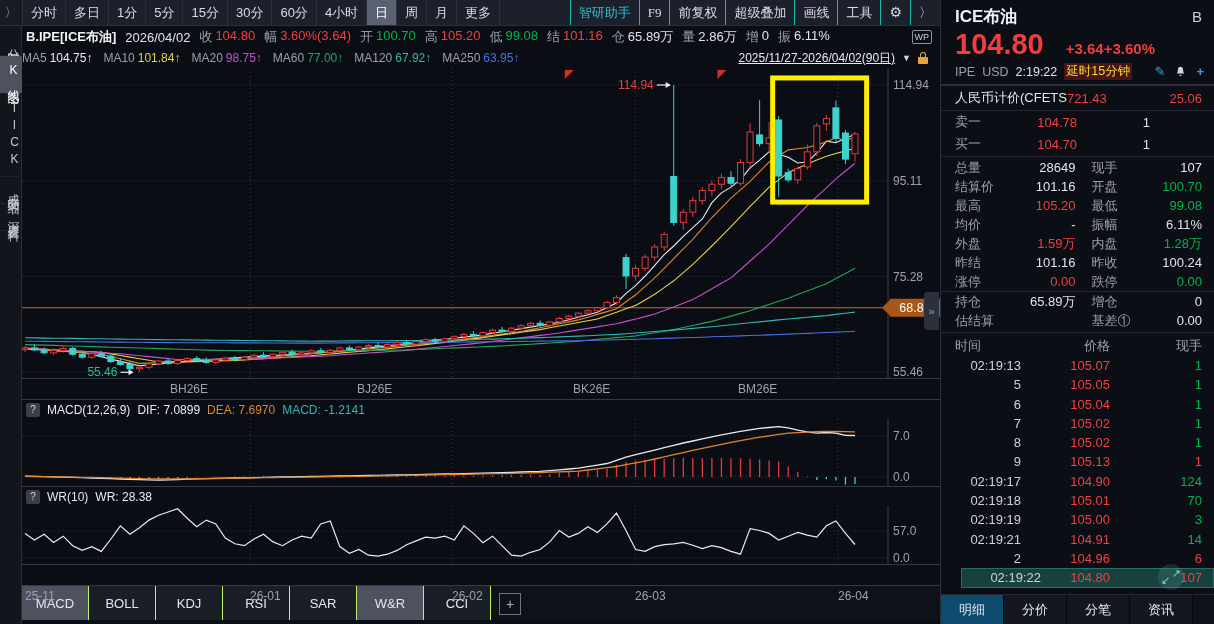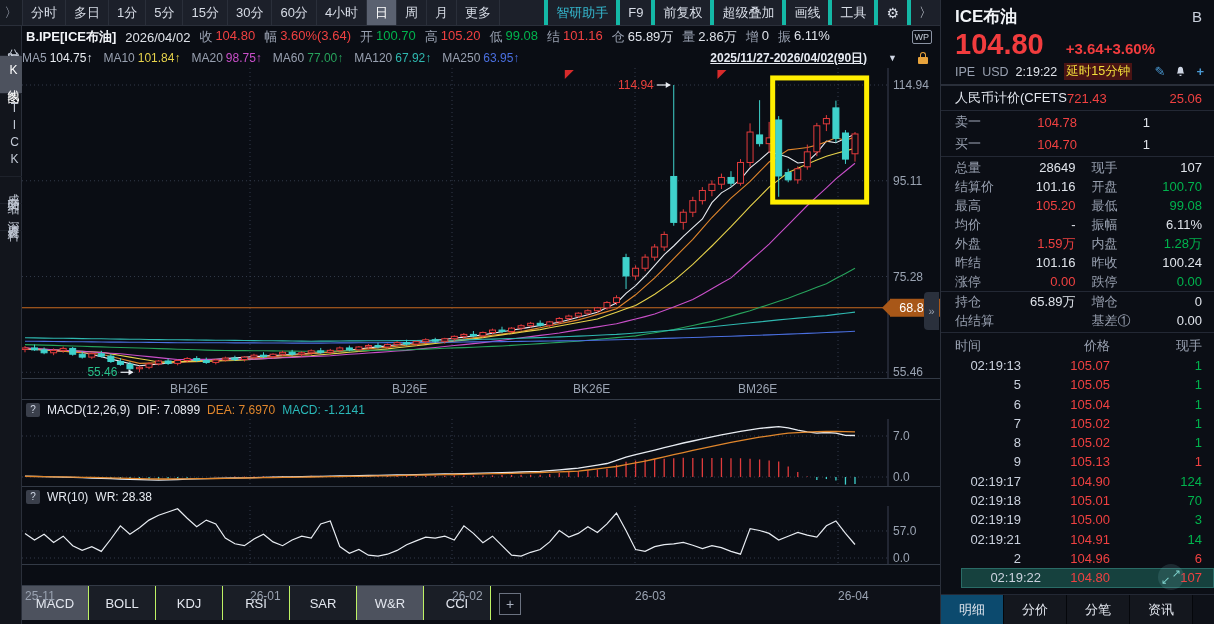--- a/index.html
+++ b/index.html
@@ -8,40 +8,40 @@
   
   #topbar{position:absolute;left:0;top:0;width:940px;height:26px;background:#1c202a;
           display:flex;align-items:stretch;border-bottom:1px solid #2a2f3a;box-sizing:border-box;}
   #collapse-btn{width:22px;display:flex;align-items:center;justify-content:center;color:#aab2c0;
           border-right:1px solid #2a2f3a;background:#171b23;font-size:13px;}
   #tf{display:flex;}
   .tab{padding:0 8px;display:flex;align-items:center;color:#d7dce6;font-size:13px;
        border-right:1px solid #2a2f3a;white-space:nowrap;}
   .tab.sel{background:#5a6170;color:#fff;}
   #tool-right{margin-left:auto;display:flex;}
-  .tright{padding:0 8px;display:flex;align-items:center;font-size:13px;border-left:4px solid #14b8a6;
-          white-space:nowrap;color:#d7dce6;}
+  .tright{padding:0 8px;display:flex;align-items:center;font-size:13px;border-left:1px solid #14b8a6;
+          white-space:nowrap;color:#d7dce6;font-family:Liberation Serif, serif;}
   
   #sidebar{position:absolute;left:0;top:26px;width:22px;height:598px;background:#12151c;
            border-right:1px solid #2a2f3a;box-sizing:border-box;display:flex;flex-direction:column;
            align-items:center;padding-top:6px;}
   .side-item{writing-mode:vertical-rl;text-orientation:upright;color:#c3cad6;font-size:12px;
              letter-spacing:3px;padding:7px 0;width:22px;text-align:center;border-bottom:1px solid #1e222b;}
   .side-item.sel{background:#4d525e;color:#fff;}
   
   #main{position:absolute;left:22px;top:26px;width:918px;height:598px;}
   #info-row{height:22px;display:flex;align-items:center;gap:9px;padding-left:4px;font-size:13px;white-space:nowrap;}
   #symbol{color:#f2f4f8;font-weight:bold;}
   .flab{color:#98a0b0;}
   .fpair{display:inline-flex;gap:3px;}
   #wp-icon{margin-left:auto;margin-right:8px;border:1px solid #8b93a3;color:#c3cad6;font-size:9px;
            padding:1px 2px;border-radius:2px;}
   #ma-row{height:20px;display:flex;align-items:center;gap:11px;padding-left:0;font-size:12px;white-space:nowrap;}
   .mapair{display:inline-flex;gap:3px;}
-  #range-wrap{margin-left:auto;display:flex;align-items:center;gap:21px;padding-right:12px;font-weight:bold;}
+  #range-wrap{margin-left:auto;display:flex;align-items:center;gap:7px;padding-right:12px;}
   #range{text-decoration:underline;color:#e6eaf2;}
   #range-caret{font-size:9px;color:#cfd6e4;}
   #lock{position:relative;width:10px;height:7px;background:#e8a33c;border-radius:1px;display:inline-block;margin-top:4px;}
   #lock::before{content:"";position:absolute;left:2px;top:-5px;width:4px;height:5px;
                 border:1.5px solid #e8a33c;border-bottom:none;border-radius:3px 3px 0 0;}
   #price-svg{display:block;width:918px;height:310px;}
   #contract-row{position:relative;height:22px;border-top:1px solid #333a46;border-bottom:1px solid #333a46;box-sizing:border-box;}
   .contract{position:absolute;top:3px;font-size:12px;color:#9aa3b2;}
   .ind-row{height:19px;display:flex;align-items:center;gap:7px;padding-left:4px;font-size:12px;white-space:nowrap;}
   .qbox{width:14px;height:14px;background:#3a3f4b;color:#cfd6e4;display:inline-flex;align-items:center;
@@ -438,21 +438,21 @@
         <line x1="98.48275862068965" y1="304.28839999999997" x2="110.48275862068965" y2="304.28839999999997" stroke="#e8ecf2" stroke-width="1.2"></line>
         <path d="M111.48275862068965,304.28839999999997 l-5,-3 v6 z" fill="#e8ecf2"></path>
         <line x1="866" y1="0" x2="866" y2="310" stroke="#3a4152"></line>
         <polygon points="860,239.75960000000003 868,231.75960000000003 868,247.75960000000003" fill="#a85718"></polygon>
         <rect x="868" y="230.75960000000003" width="50" height="18" fill="#a85718"></rect>
         <text x="893" y="243.75960000000003" fill="#fff" font-size="12.5" text-anchor="middle">68.82</text>
         <rect x="750.6781609195402" y="9.94819999999996" width="93.9540229885057" height="124.131" fill="none" stroke="#ffee00" stroke-width="5"></rect>
       </svg>
     <div id="contract-row">
         <span class="contract" style="left: 148px;">BH26E</span>
-        <span class="contract" style="left: 370px;">BJ26E</span>
+        <span class="contract" style="left: 335px;">BJ26E</span>
         <span class="contract" style="left: 551px;">BK26E</span>
         <span class="contract" style="left: 716px;">BM26E</span>
       </div>
     <div class="ind-row" id="macd-row">
       <span class="qbox">?</span>
       <span class="ind-name">MACD(12,26,9)</span>
       <span class="seg-w"><span>DIF:</span> <span>7.0899</span></span>
       <span class="seg-o"><span>DEA:</span> <span>7.6970</span></span>
       <span class="seg-t"><span>MACD:</span> <span>-1.2141</span></span>
     </div>

